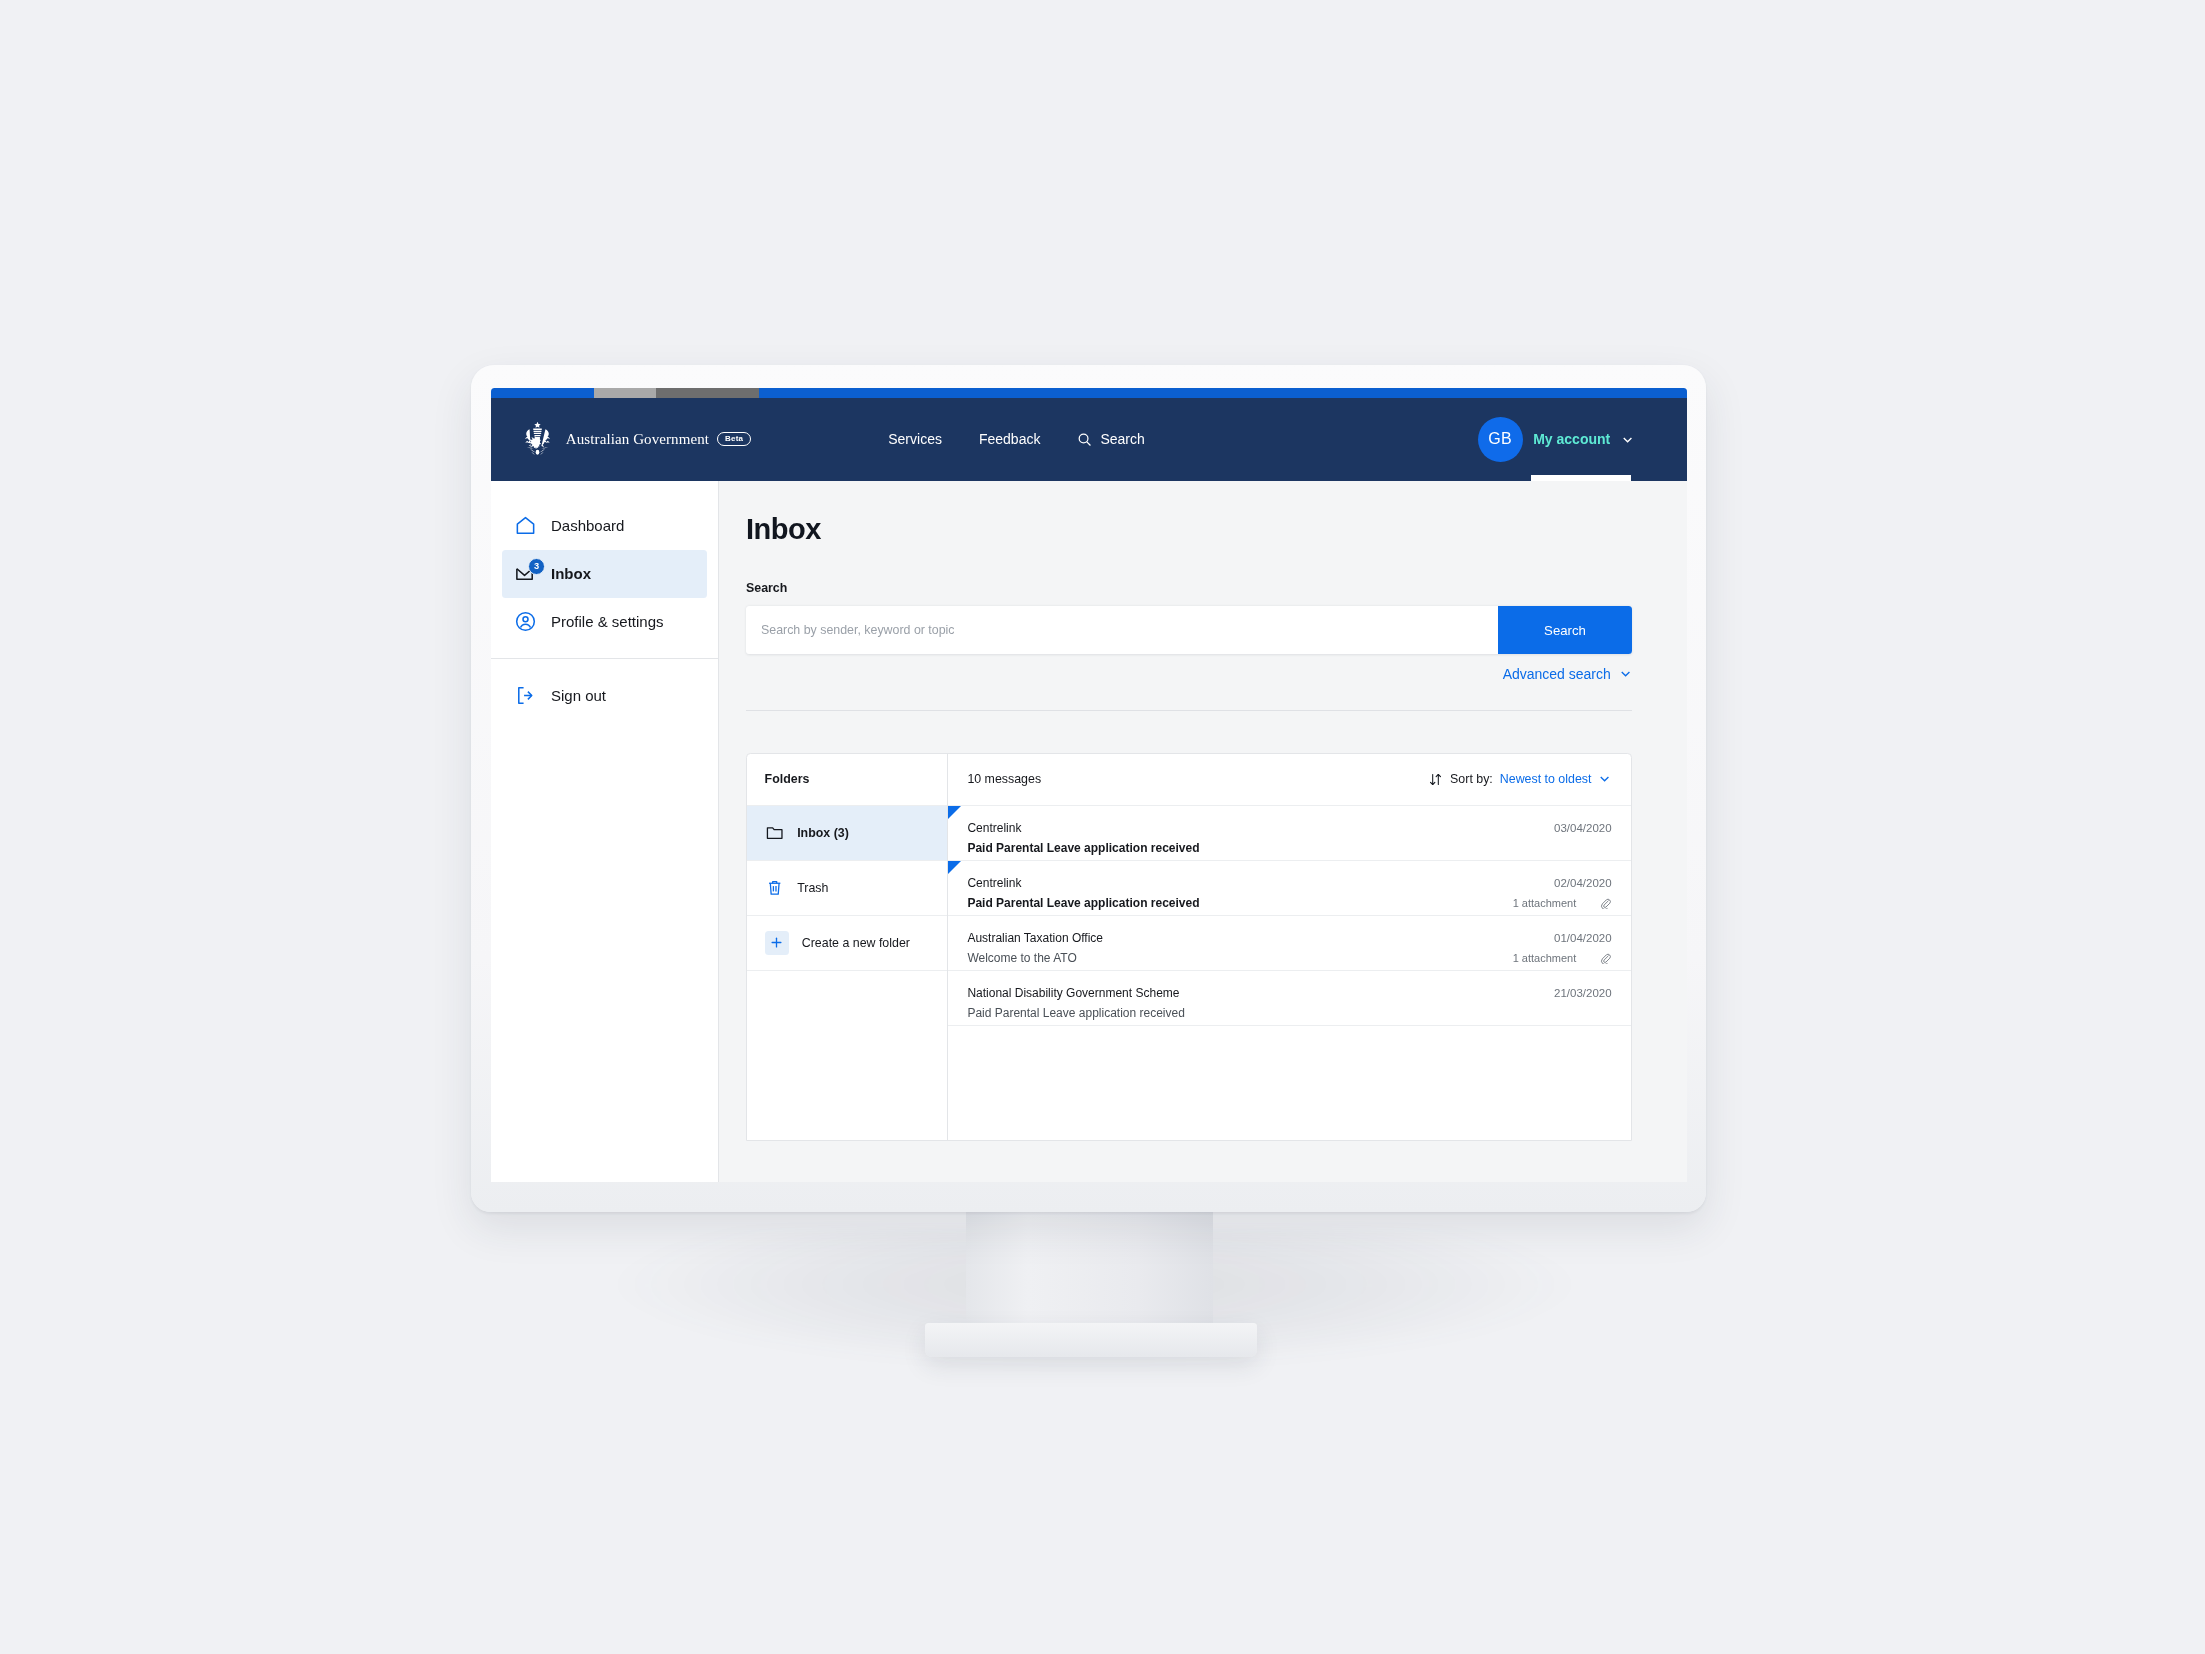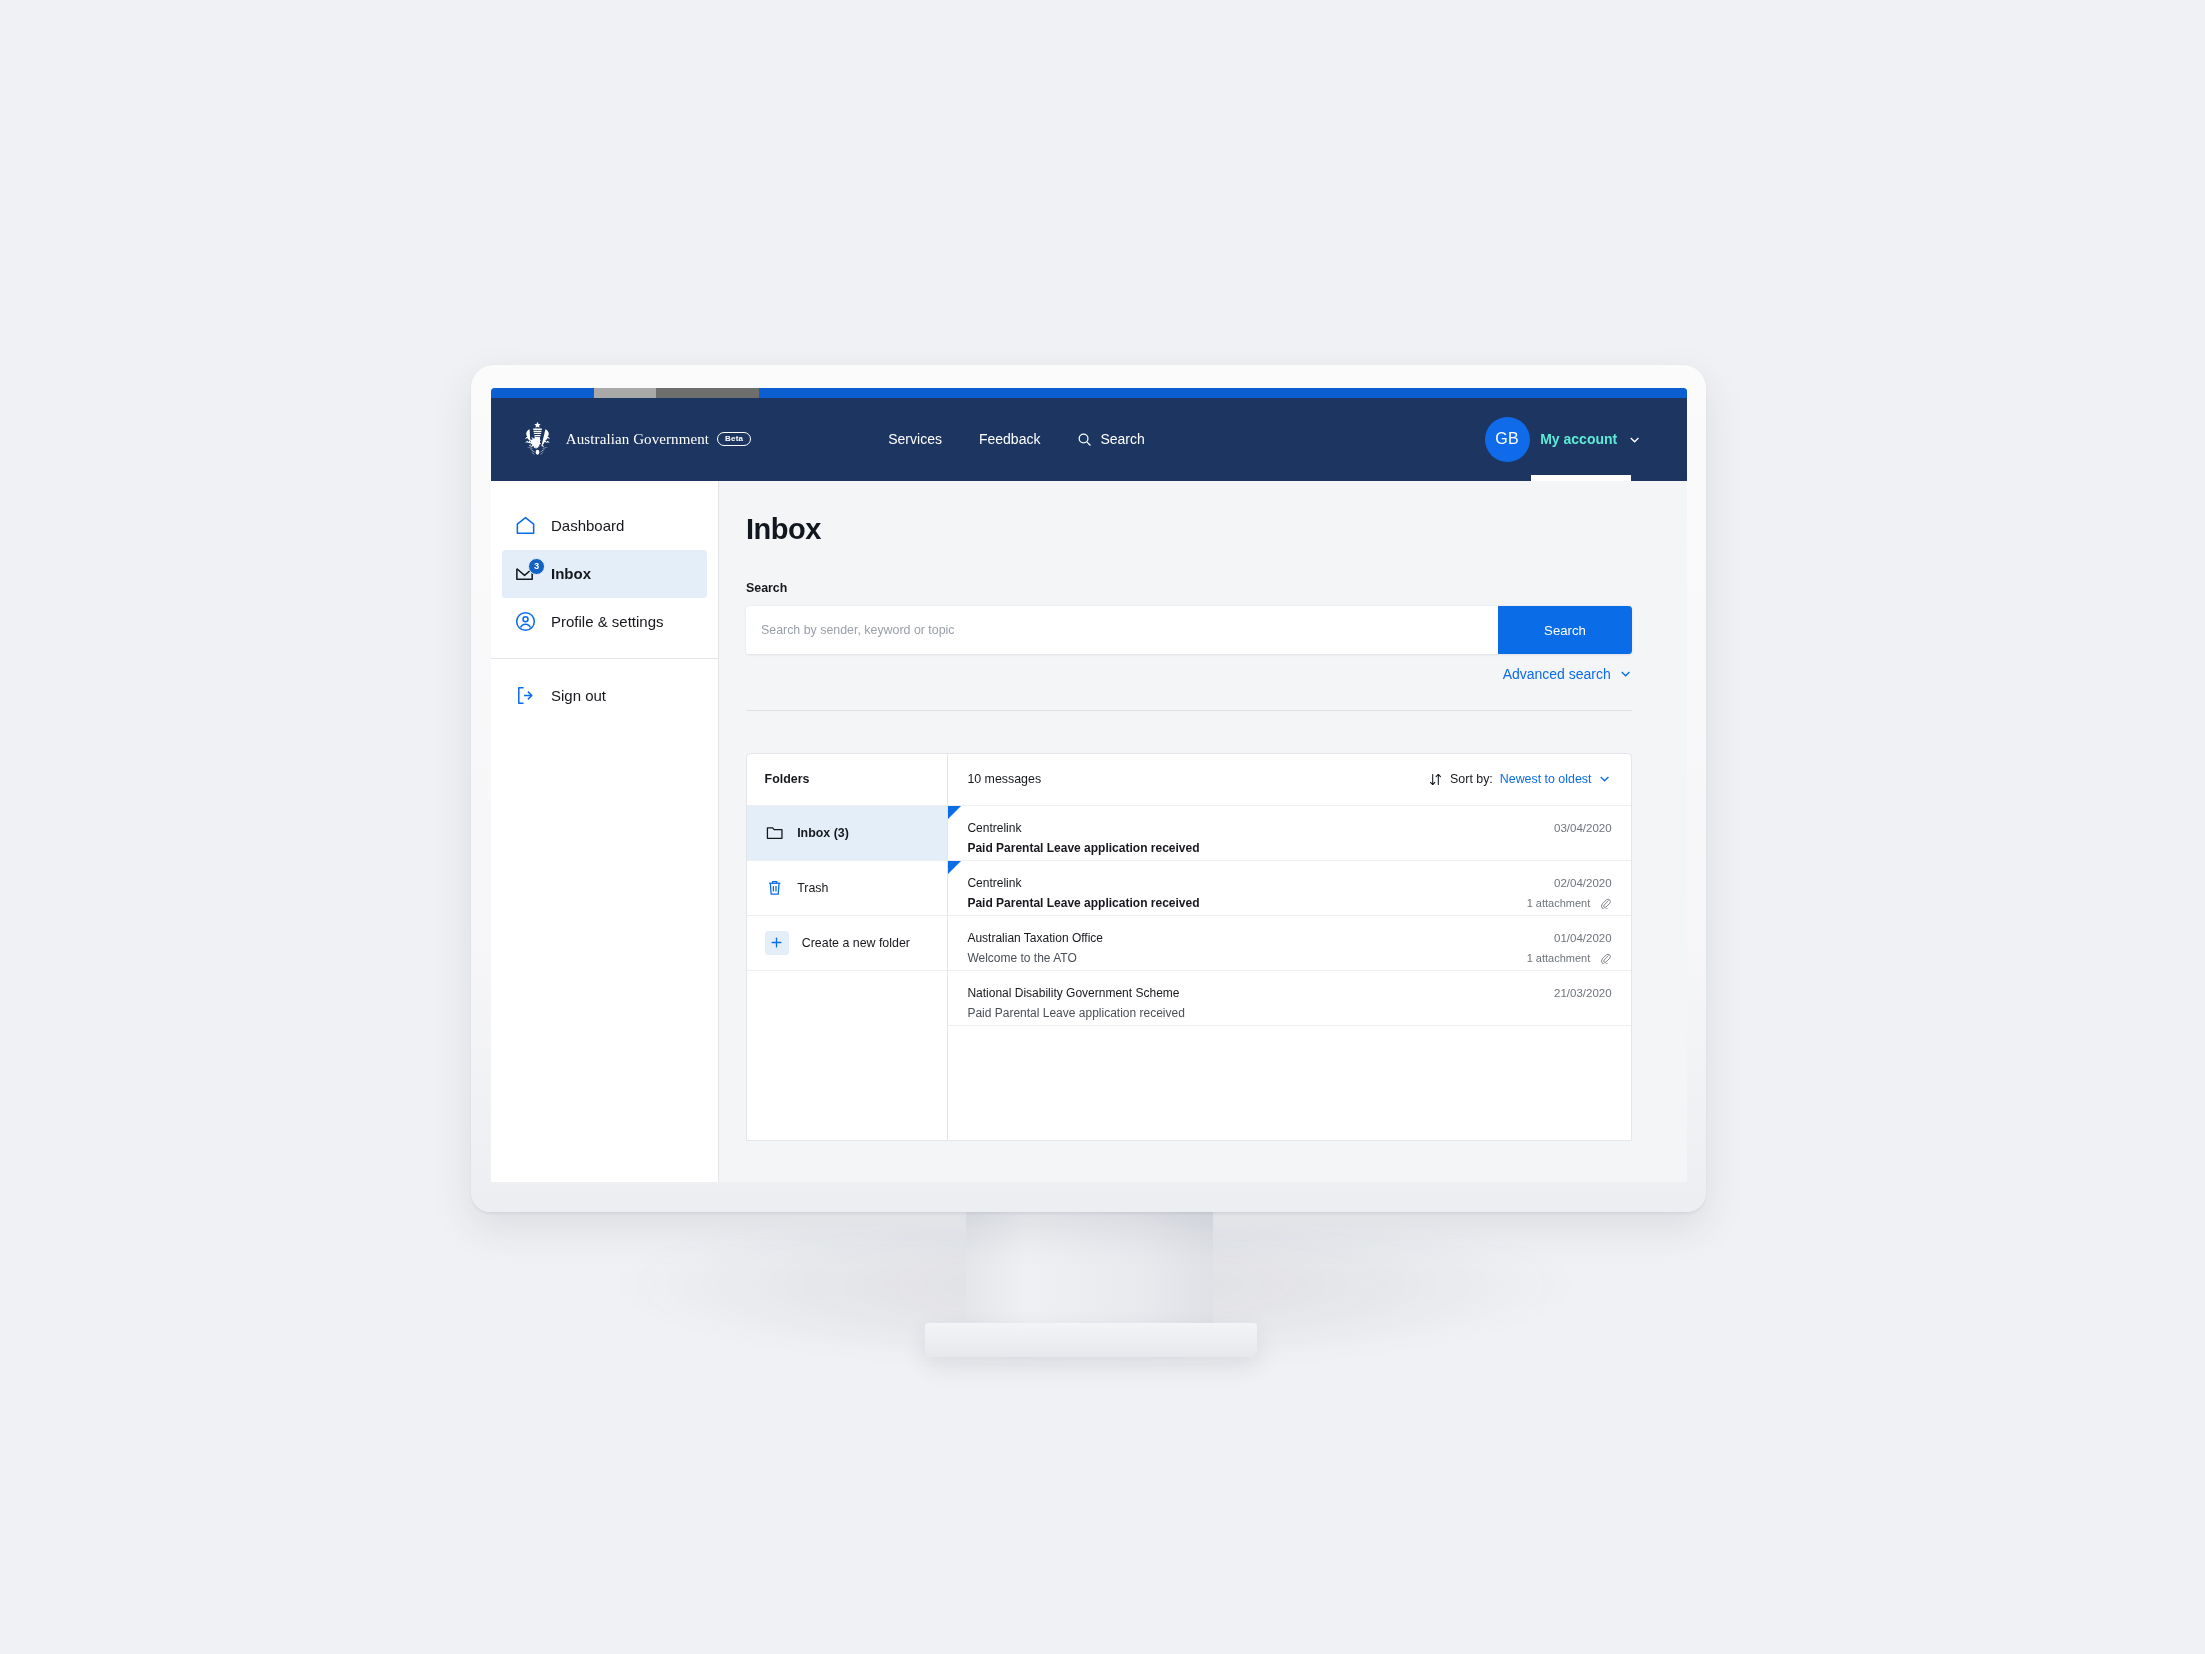--- a/index.html
+++ b/index.html
@@ -77,21 +77,21 @@
   }
   #header-nav {
     display: flex; align-items: center; gap: 37px;
     margin-left: 137px;
   }
   .nav-link {
     color: #fff; font-size: 14px; text-decoration: none;
     display: flex; align-items: center; gap: 8px; white-space: nowrap;
   }
   #header-account {
-    position: absolute; right: 46px; top: 0; height: 83px;
+    position: absolute; right: 53px; top: 0; height: 83px;
     display: flex; align-items: center; gap: 10.6px;
   }
   #avatar {
     width: 45px; height: 45px; border-radius: 50%;
     background: #0f6bea; color: #fff;
     display: flex; align-items: center; justify-content: center;
     font-size: 16px; letter-spacing: 0.4px;
   }
   #account-label { color: #5eead4; font-size: 14px; font-weight: bold; }
   #account-tab-marker {
@@ -201,21 +201,21 @@
     position: relative; padding: 15px 19.4px 15px 19.4px;
     border-bottom: 0.9px solid #eceef0; cursor: pointer;
     height: 55px;
   }
   .msg-line { display: flex; align-items: baseline; }
   .msg-sender { font-size: 12px; color: #16181d; }
   .msg-date { margin-left: auto; font-size: 11.5px; color: #6e747c; }
   .msg-line2 { display: flex; align-items: center; margin-top: 6.2px; }
   .msg-subject { font-size: 12px; color: #4a5057; }
   .message-row.unread .msg-subject { font-weight: bold; color: #16181d; }
-  .msg-attach { margin-left: auto; font-size: 11px; color: #6e747c; display: flex; align-items: center; gap: 9px; }
+  .msg-attach { margin-left: auto; font-size: 11px; color: #6e747c; display: flex; align-items: center; gap: 23px; }
   .unread-flag {
     position: absolute; left: 0; top: 0;
     width: 0; height: 0;
     border-top: 13.2px solid #0b6ce8;
     border-right: 13.2px solid transparent;
   }
 </style>
 </head>
 <body>
 

